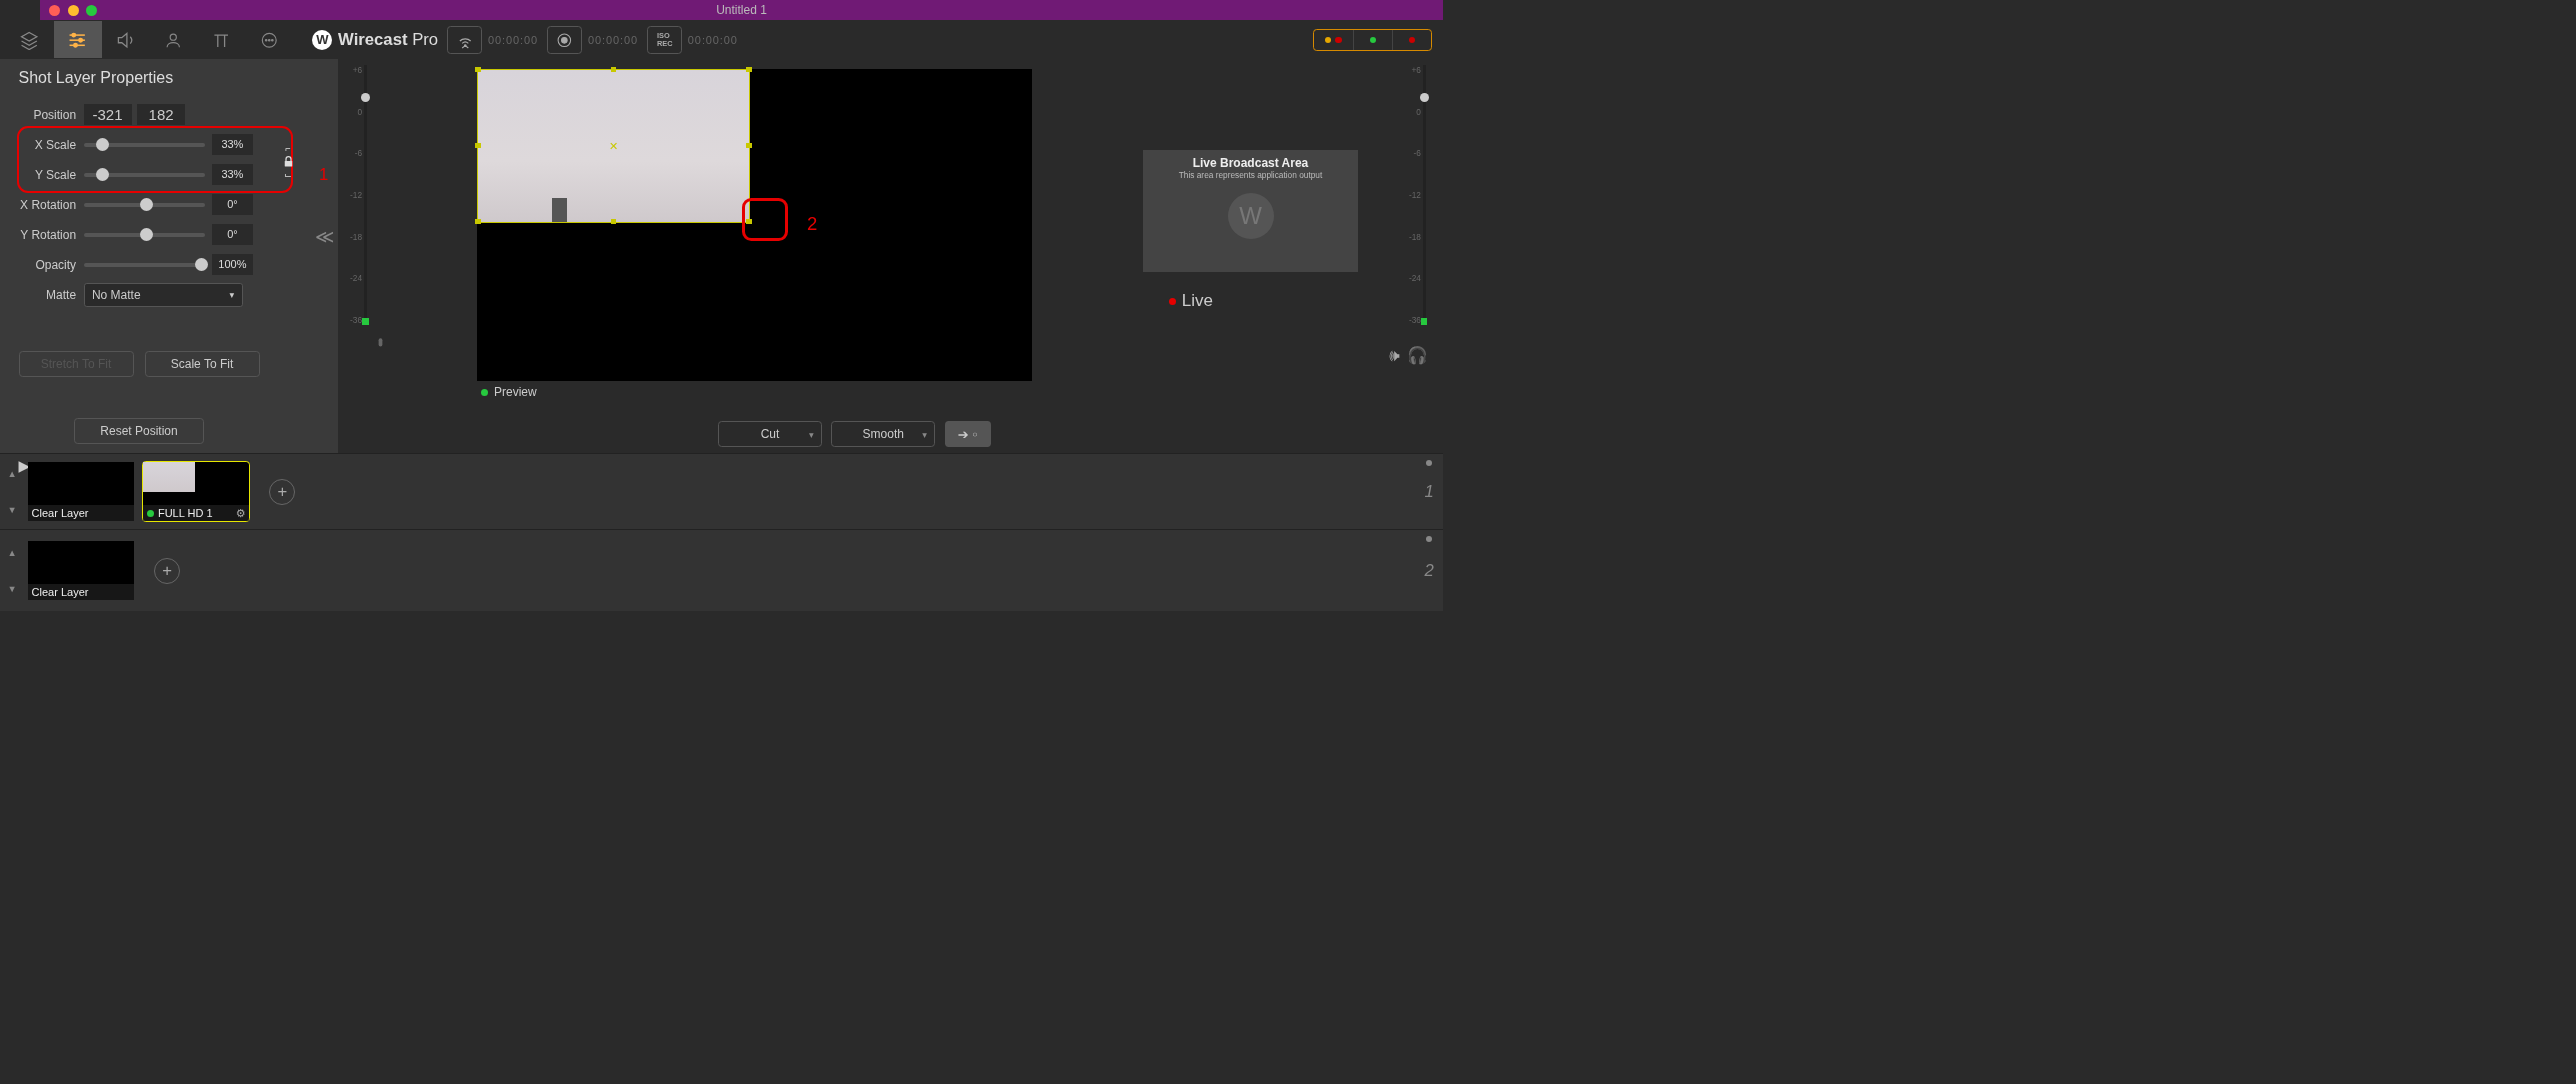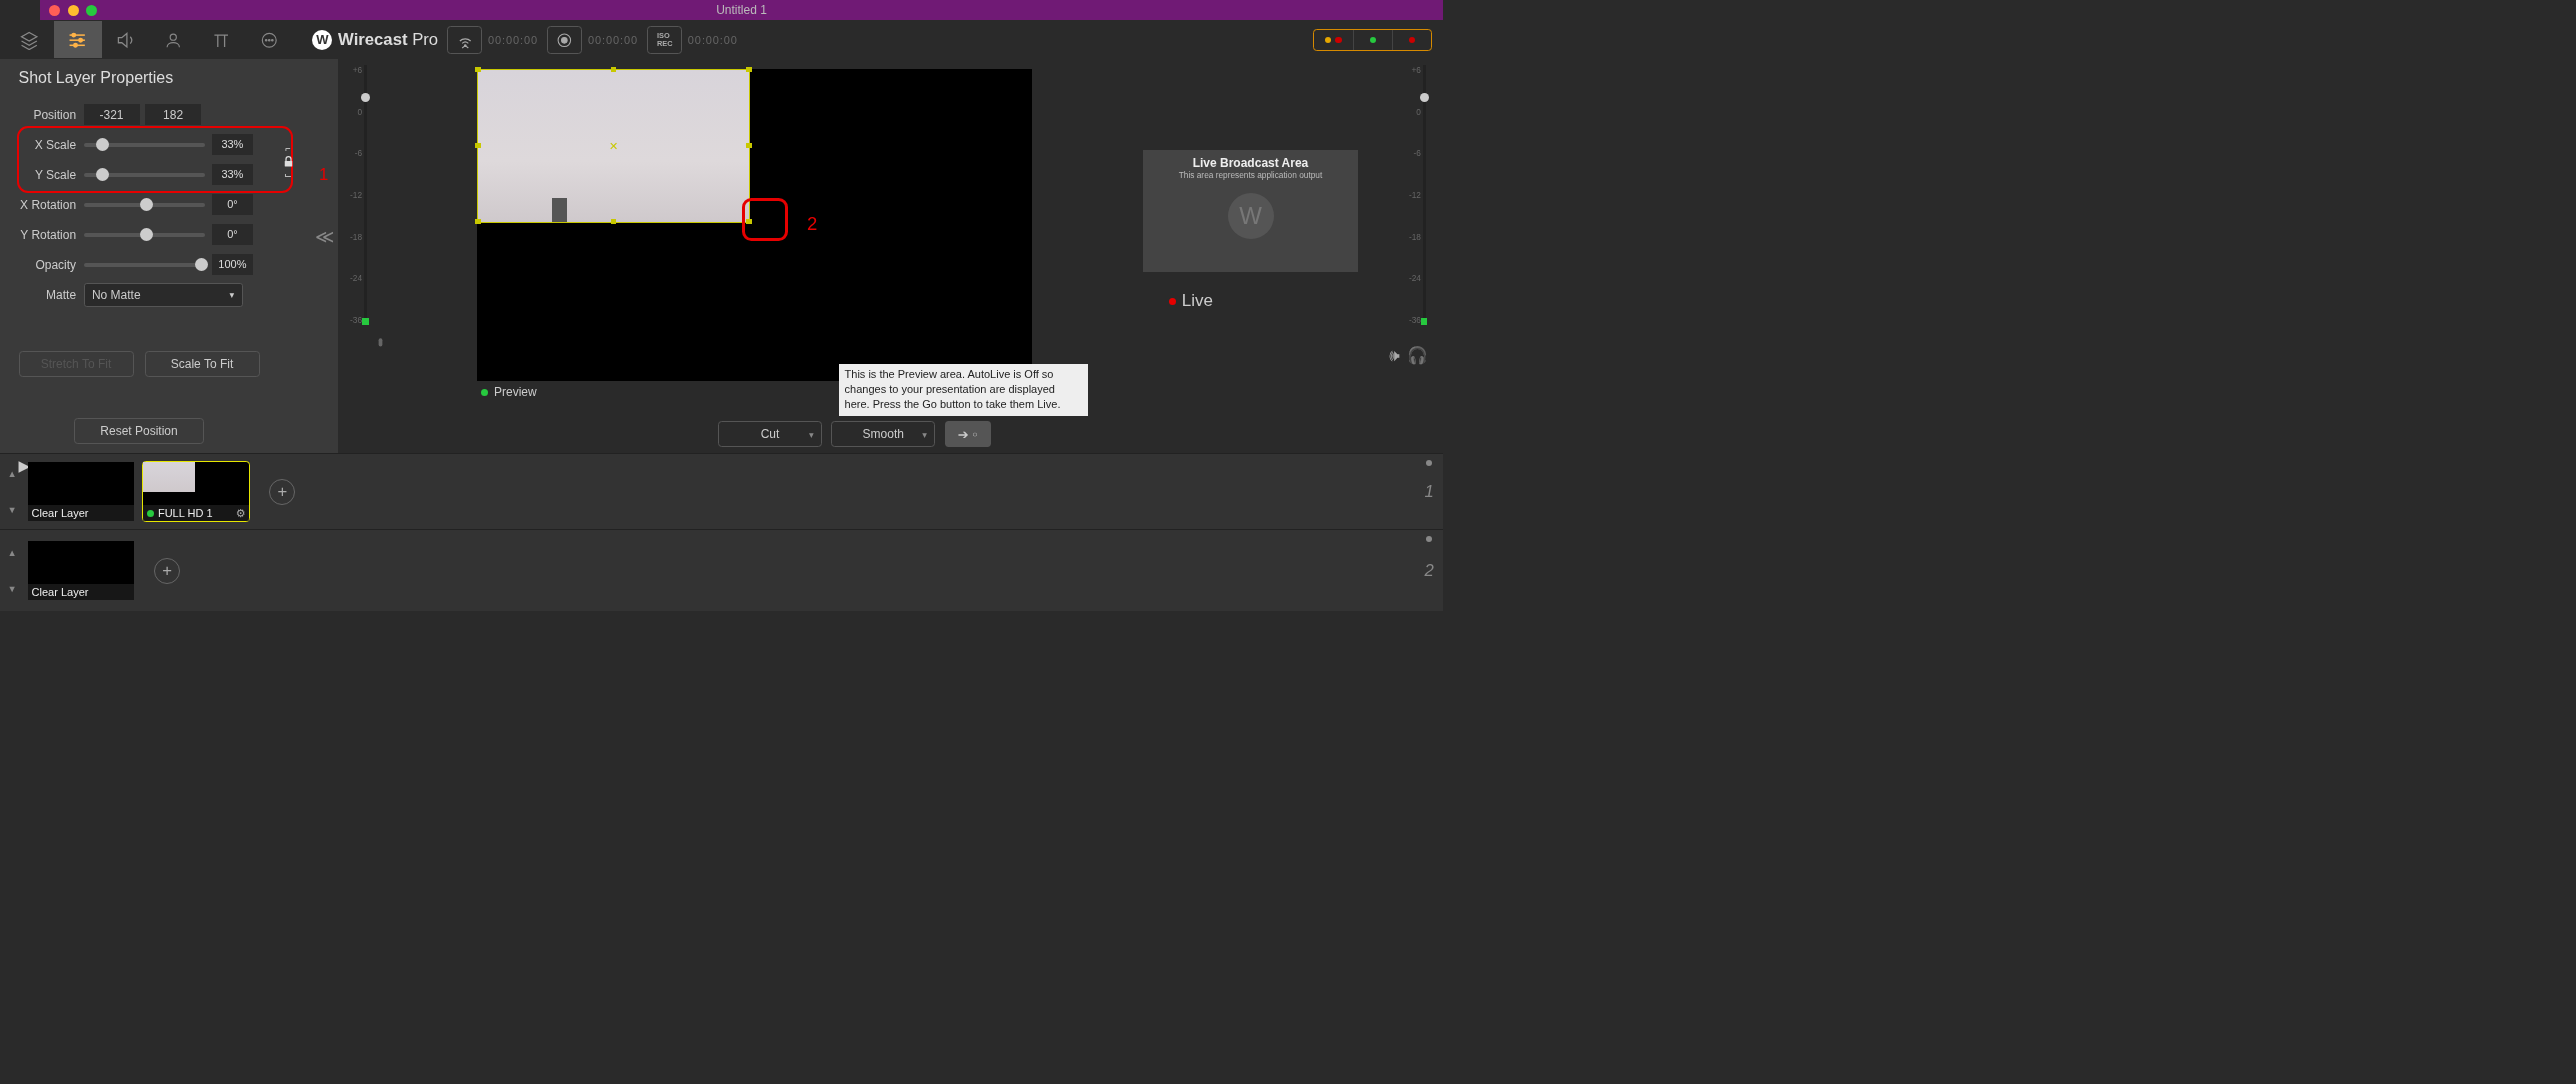--- a/index.html
+++ b/index.html
@@ -27,21 +27,21 @@
   .right-lights .seg { width: 39px; height: 20.4px; display:flex; align-items:center; justify-content:center; gap:3.7px; border-left:0.9px solid #444;}
   .right-lights .seg:first-child { border-left:none; }
   .dot { width:6.5px; height:6.5px; border-radius:50%; }
 
   
   .main { display: flex; height: 394px; }
   .sidebar { width: 338px; background: #3a3a3a; padding: 9.3px 0 0 18.5px; position:relative; color:#ddd; }
   .sidebar h2 { font-size: 16px; font-weight: 500; margin-bottom: 13px; }
   .prop-row { display:flex; align-items:center; height: 30px; font-size: 12px; }
   .prop-row label { width: 65px; text-align:right; padding-right:7.4px; color:#ccc; }
-  .pos-input { width: 56px; height:20.4px; background:#2a2a2a; color:#ccc; border:none; text-align:center; font-size:12px; margin-right:5.6px; }
+  .pos-input { width: 48px; height:20.4px; background:#2a2a2a; color:#ccc; border:none; text-align:center; font-size:15px; margin-right:5.6px; }
   .slider { flex:1; height:3.7px; background:#555; border-radius:1.9px; position:relative; margin-right:7.4px; max-width:121px; }
   .slider .thumb { position:absolute; top:-4.6px; width:13px; height:13px; border-radius:50%; background:#ccc; }
   .val-box { width:41px; height:20.4px; background:#2a2a2a; text-align:center; line-height:20.4px; font-size:11px; }
   .highlight-box { border:2.8px solid #e60000; border-radius:11px; position:absolute; }
   .lock-col { position:absolute; right:39px; top:85px; width:22px; display:flex; flex-direction:column; align-items:center; color:#ddd;}
   .matte-select { width: 159px; height:24px; background:#2a2a2a; border:0.9px solid #555; color:#ccc; padding:0 7.4px; font-size:12px; display:flex; align-items:center; justify-content:space-between; border-radius:2.8px;}
   .btn-row { display:flex; gap:11px; margin: 9.3px 0; }
   .prop-btn { flex:1; height:26px; background:transparent; border:0.9px solid #555; border-radius:3.7px; color:#ccc; font-size:12px;margin-top:32px; }
   .prop-btn.disabled { color:#555; }
   .crop-row { display:flex; align-items:center; gap:9.3px; font-size:15px; color:#ccc; margin-top:13px;}
@@ -326,21 +326,20 @@
         <div class="handle" style="left:-2.8px;top:-2.8px;"></div>
         <div class="handle" style="right:-2.8px;top:-2.8px;"></div>
         <div class="handle" style="left:-2.8px;bottom:-2.8px;"></div>
         <div class="handle" style="right:-2.8px;bottom:-2.8px;"></div>
         <div class="handle" style="left:50%;top:-2.8px;margin-left:-2.8px;"></div>
         <div class="handle" style="left:50%;bottom:-2.8px;margin-left:-2.8px;"></div>
         <div class="handle" style="top:50%;left:-2.8px;margin-top:-2.8px;"></div>
         <div class="handle" style="top:50%;right:-2.8px;margin-top:-2.8px;"></div>
         <div style="position:absolute;left:50%;top:50%;transform:translate(-50%,-50%);color:#c8c800;font-size:11px;">✕</div>
       </div>
-      <div class="tooltip-box">This is the Preview area.  AutoLive is Off so changes to your presentation are displayed here.  Press the Go button to take them Live.</div>
     </div>
 
     <div class="preview-label">
       <span class="pdot"></span>
         <span>Preview</span>
     </div>
 
     <div class="live-area">
       <div class="la-title">Live Broadcast Area</div>
       <div class="la-sub">This area represents application output</div>

